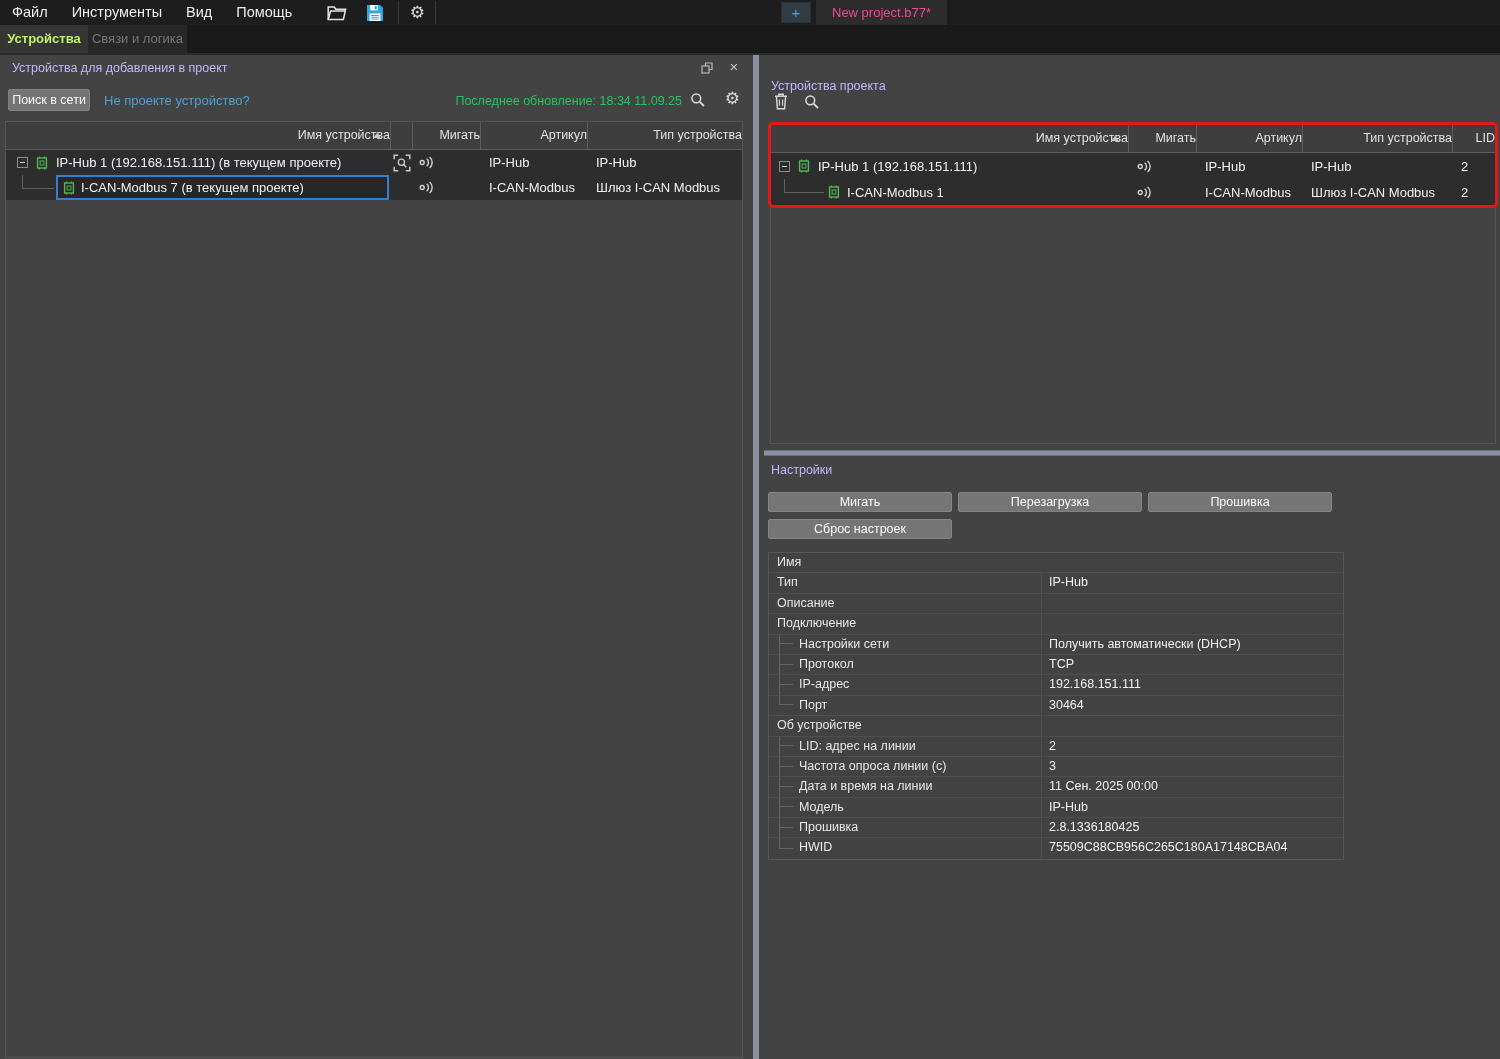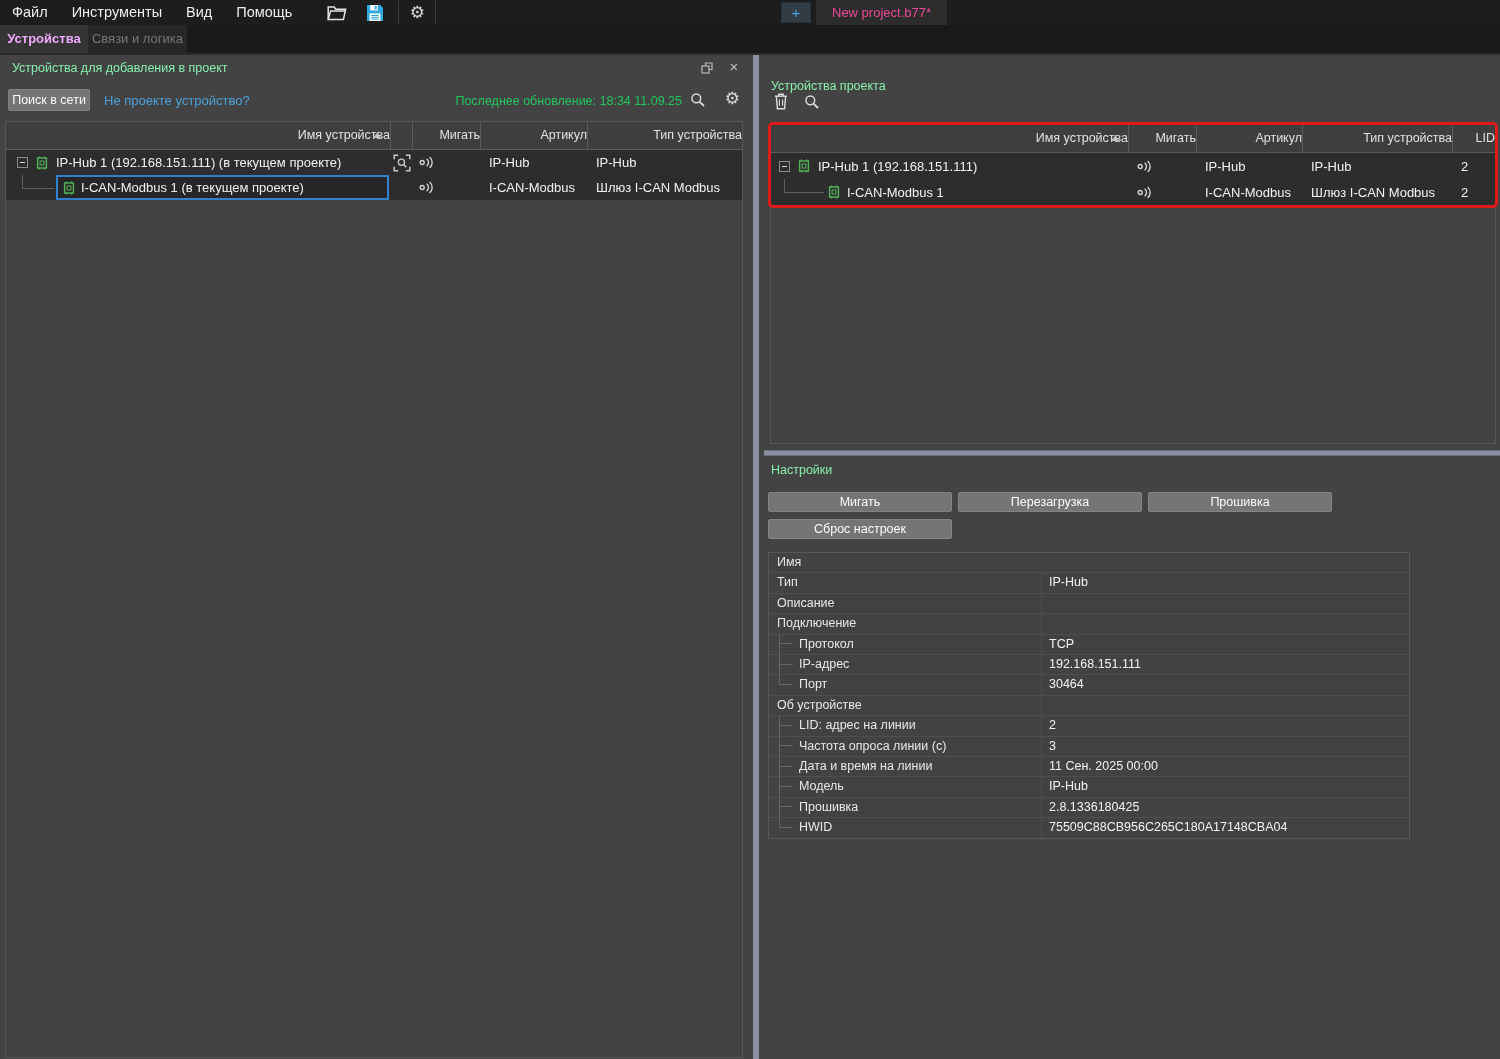--- a/index.html
+++ b/index.html
@@ -40,26 +40,26 @@
   .project-tab{
     height:25px; line-height:25px; padding:0 16px; background:#2c2c2c; color:#ec4899; font-size:13px;
   }
 
   
   .tabstrip{
     position:absolute; left:0; top:25px; width:1500px; height:28px;
     background:#191919; display:flex; z-index:9;
   }
   .tab{ height:28px; line-height:28px; text-align:center; font-size:13px; }
-  .tab.active{ width:88px; background:#353535; color:#f0abfc; font-weight:700; }
+  .tab.active{ width:88px; background:#353535; color:#bef264; font-weight:700; }
   .tab.inactive{ width:99px; background:#272727; color:#767676; }
   .strip-shadow{ position:absolute; left:0; top:53px; width:1500px; height:2px; background:#2a2a2a; }
 
   
-  .panel-title{ font-size:12.5px; color:#86efac; }
+  .panel-title{ font-size:12.5px; color:#c4b5fd; }
 
   .left-panel{ position:absolute; left:0; top:55px; width:750px; height:1004px; background:var(--panel-bg); }
   .lp-titlebar{ position:absolute; left:0; top:0; width:100%; height:26px; }
   .lp-titlebar .panel-title{ position:absolute; left:12px; top:6px; }
   .float-btn{ position:absolute; right:36px; top:6px; width:14px; height:14px; display:flex; align-items:center; justify-content:center;}
   .close-btn{ position:absolute; right:8px; top:3px; width:16px; height:18px; color:#c2c2c2; font-size:15px; text-align:center; line-height:18px; }
 
   .search-net-btn{
     position:absolute; left:8px; top:34px; width:82px; height:22px;
     background:#757575; border:1px solid #828282; border-radius:2px;
@@ -126,21 +126,21 @@
     position:absolute; height:20px; width:184px;
     background:#757575; border:1px solid #848484; border-radius:2px;
     color:#fbfbfb; font-size:12.5px; text-align:center; line-height:18px;
   }
   .btn-blink{ left:4px; top:36px; }
   .btn-reboot{ left:194px; top:36px; }
   .btn-firmware{ left:384px; top:36px; }
   .btn-reset{ left:4px; top:63px; }
 
   .prop-grid{
-    position:absolute; left:4px; top:96px; width:642px;
+    position:absolute; left:4px; top:96px; width:576px;
     background:#424242; border:1px solid #585858;
   }
   .pg-row{ display:grid; grid-template-columns:272px auto; height:20.4px; border-bottom:1px solid #4e4e4e; }
   .pg-row:last-child{ border-bottom:none; }
   .pg-label{
     position:relative; font-size:12.5px; color:#e8e8e8; line-height:19px;
     padding-left:8px; white-space:nowrap; overflow:hidden;
   }
   .pg-row.child .pg-label{ padding-left:30px; }
   .pg-value{
@@ -275,21 +275,21 @@
       <div class="cell">
         <span class="elbow" style="left:16px; top:0; width:32px; height:54%;"></span>
         <span class="sel-box">
           <span>
             <svg width="12" height="14" viewBox="0 0 12 14">
                 <path d="M3.5 2V.5M8.5 2V.5M3.5 13.5V12M8.5 13.5V12" stroke="#53b556" stroke-width="1.4"></path>
                 <rect x="1.6" y="2" width="8.8" height="10" fill="none" stroke="#53b556" stroke-width="1.4"></rect>
                 <rect x="4.1" y="5" width="3.8" height="4" fill="none" stroke="#53b556" stroke-width="1"></rect>
               </svg>
           </span>
-          <span class="dev-name-label">I-CAN-Modbus 1 (в текущем проекте)</span>
+          <span class="dev-name-label">I-CAN-Modbus 7 (в текущем проекте)</span>
         </span>
       </div>
       <div class="cell"></div>
       <div class="cell" style="padding-left:6px;">
         <span>
           <svg width="17" height="13" viewBox="0 0 17 13">
               <circle cx="3.2" cy="6.5" r="2" fill="none" stroke="#d4d4d4" stroke-width="1.4"></circle>
               <path d="M7.6 2.8A4.6 4.6 0 0 1 7.6 10.2" fill="none" stroke="#d4d4d4" stroke-width="1.4"></path>
               <path d="M10.6 1A7.2 7.2 0 0 1 10.6 12" fill="none" stroke="#d4d4d4" stroke-width="1.4"></path>
             </svg>
@@ -410,20 +410,24 @@
       </div>
       <div class="pg-row">
         <div class="pg-label"><span>Описание</span></div>
         <div class="pg-value"></div>
       </div>
       <div class="pg-row group">
         <div class="pg-label"><span>Подключение</span></div>
         <div class="pg-value"></div>
       </div>
       <div class="pg-row child">
+        <div class="pg-label"><span class="tree-elbow cont"></span><span>Настройки сети</span></div>
+        <div class="pg-value">Получить автоматически (DHCP)</div>
+      </div>
+      <div class="pg-row child">
         <div class="pg-label"><span class="tree-elbow cont"></span><span>Протокол</span></div>
         <div class="pg-value">TCP</div>
       </div>
       <div class="pg-row child">
         <div class="pg-label"><span class="tree-elbow cont"></span><span>IP-адрес</span></div>
         <div class="pg-value">192.168.151.111</div>
       </div>
       <div class="pg-row child">
         <div class="pg-label"><span class="tree-elbow"></span><span>Порт</span></div>
         <div class="pg-value">30464</div>

